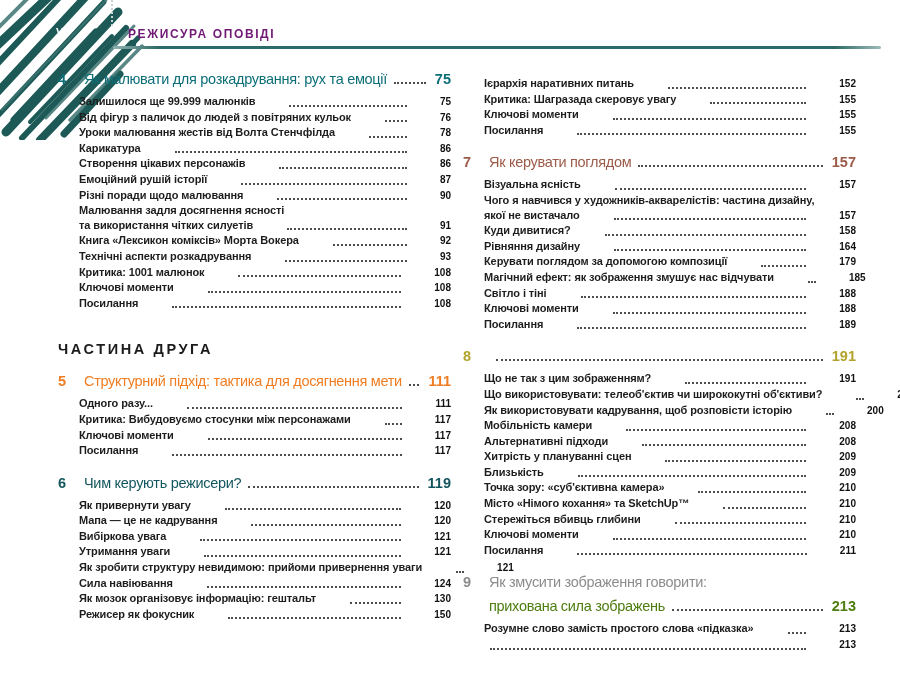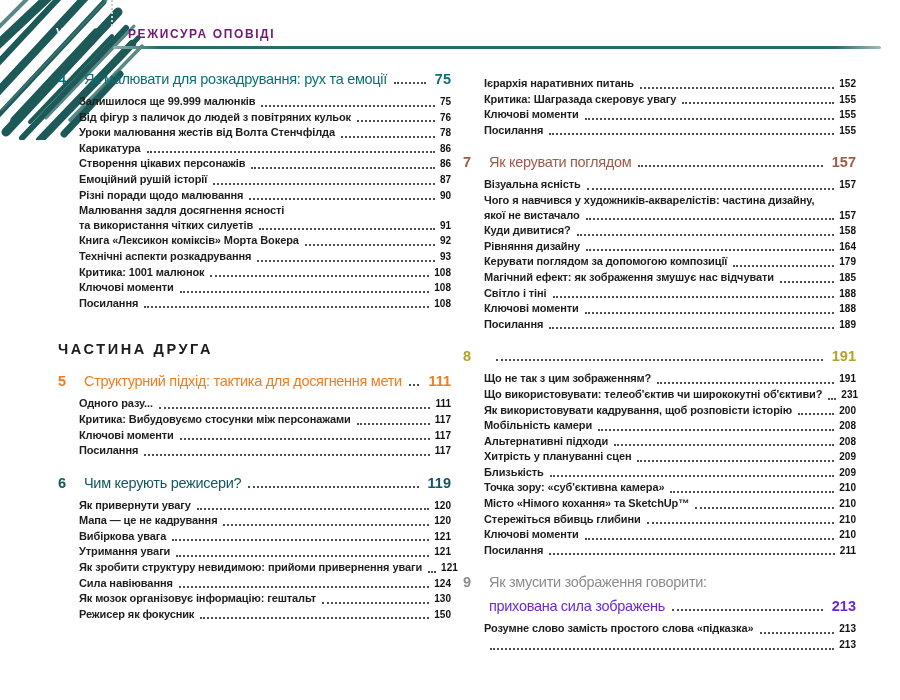--- a/index.html
+++ b/index.html
@@ -37,21 +37,21 @@
     margin:30px 0 10px 0;
   }
   .chapter-block{margin-top:15px;}
   .chapter-block:first-child{margin-top:0;}
   .ch-row{display:flex;align-items:flex-end;line-height:18px;margin-bottom:6px;}
   .ch-num{width:26px;flex:0 0 26px;font-size:14.5px;font-weight:bold;}
   .ch-title{font-size:14.5px;font-weight:normal;letter-spacing:-0.3px;white-space:nowrap;}
   .ch-page{font-size:14.5px;font-weight:bold;margin-left:4px;}
   .ch-cont{margin-left:26px;}
   .entries{margin-left:21px;}
-  .row{display:flex;align-items:flex-end;line-height:15.6px;height:15.6px;}
+  .row{display:flex;align-items:flex-end;line-height:15.6px;height:15.6px;gap:28px;}
   .row.wrap-first{height:14.6px;line-height:14.6px;}
   .label{
     font-size:11px;font-weight:bold;color:#1d1d1d;letter-spacing:-0.1px;
     white-space:nowrap;
   }
   .leader{
     flex:1;min-width:8px;border-bottom:2px dotted #4d4d4d;
     margin:0 5px 3px 6px;height:0;
   }
   .ch-leader{flex:1;min-width:8px;border-bottom:2px dotted #4d4d4d;margin:0 5px 4px 7px;height:0;}
@@ -397,21 +397,21 @@
           <span class="leader"></span>
           <span class="page">211</span>
         </div>
       </div>
     </div>
     <div class="chapter-block">
       <div class="ch-row" style="color: rgb(140, 140, 140);">
         <span class="ch-num">9</span>
         <span class="ch-title">Як змусити зображення говорити:</span>
       </div>
-      <div class="ch-row ch-cont" style="color: #6d28d9;">
+      <div class="ch-row ch-cont" style="color: #4d7c0f;">
         <span class="ch-title">прихована сила зображень</span>
         <span class="ch-leader"></span>
         <span class="ch-page">213</span>
       </div>
       <div class="entries">
         <div class="row">
           <span class="label">Розумне слово замість простого слова «підказка»</span>
           <span class="leader"></span>
           <span class="page">213</span>
         </div>

